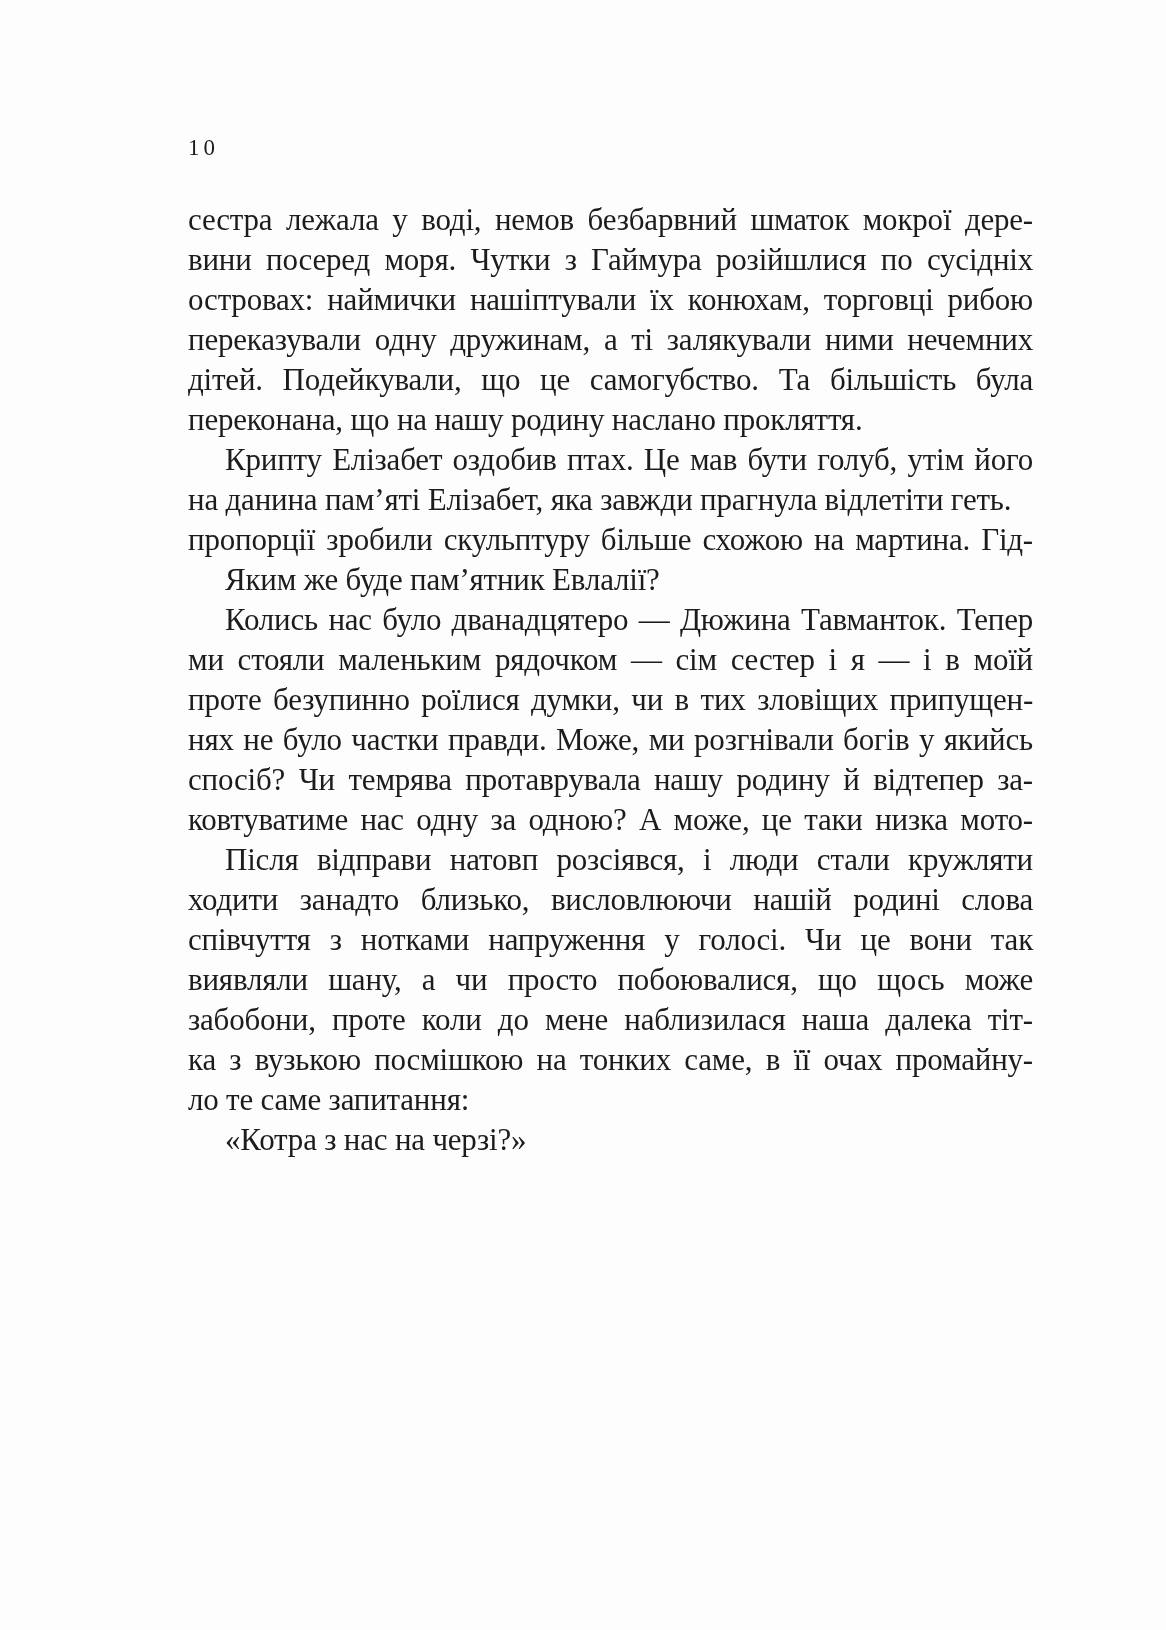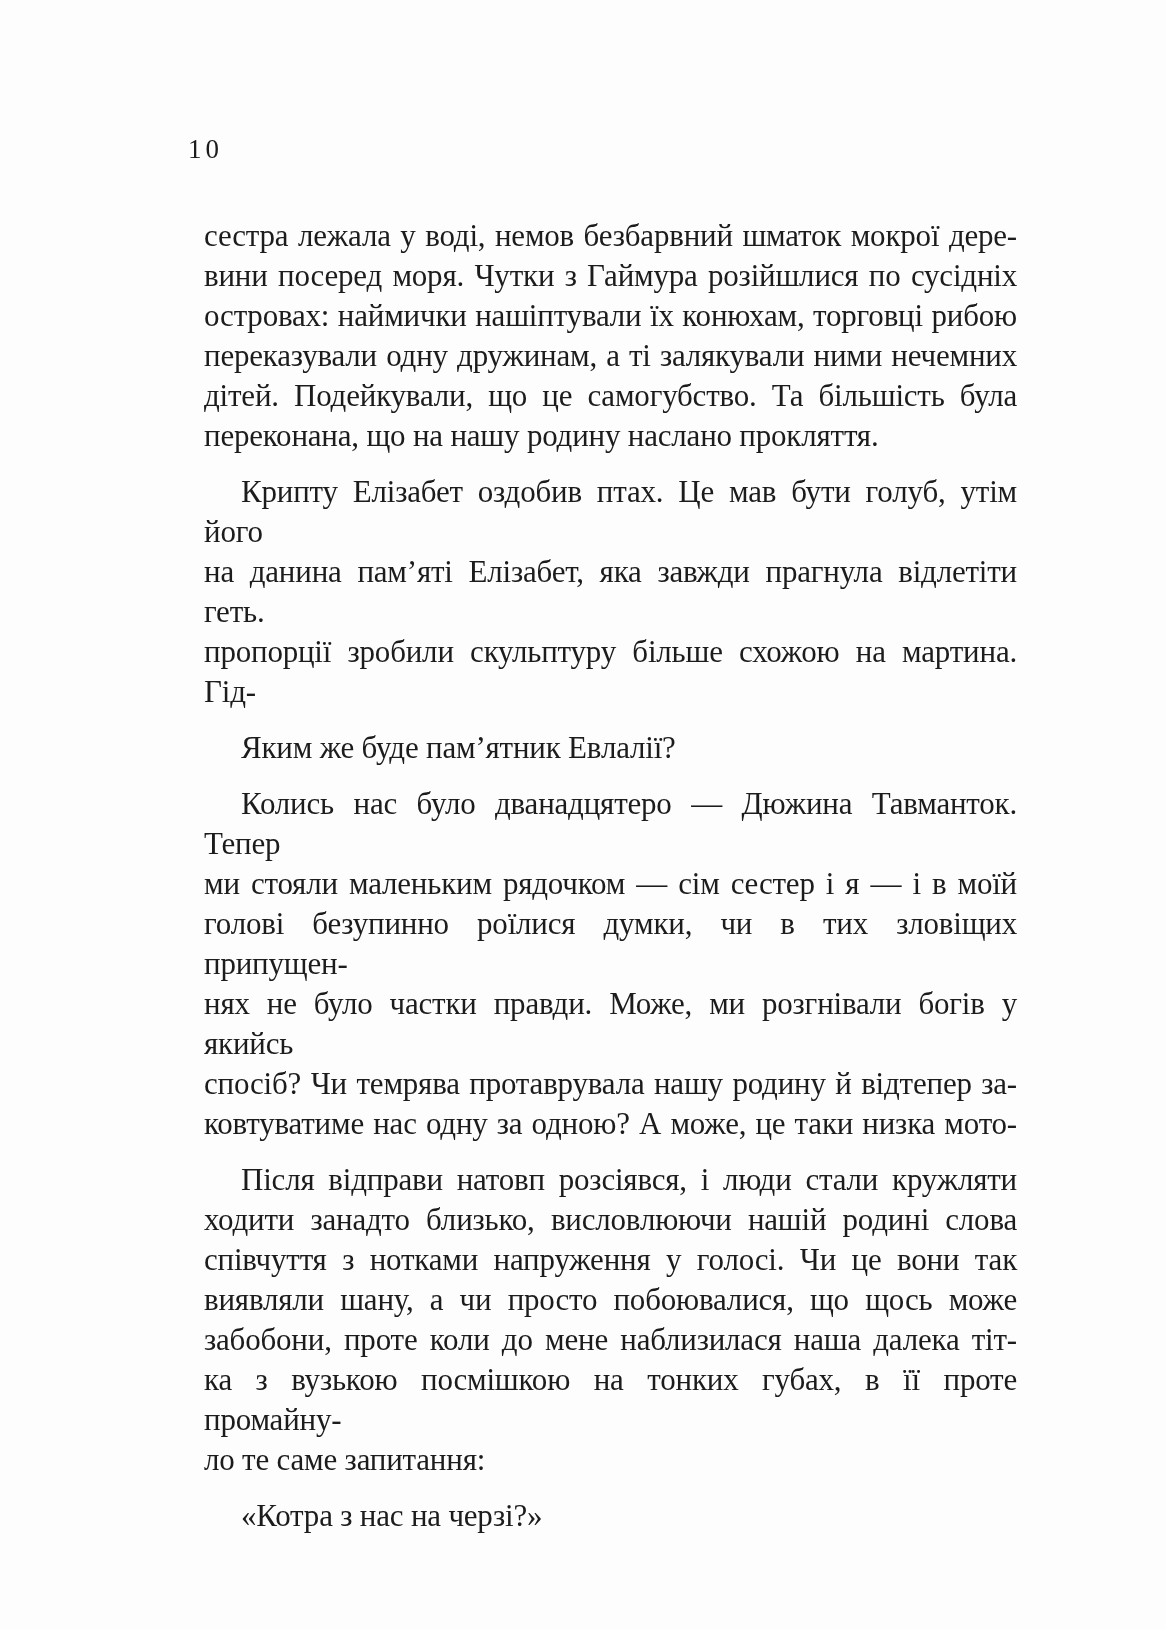--- a/index.html
+++ b/index.html
@@ -17,35 +17,35 @@
   }
   .page {
     position: relative;
     width: 1166px;
     height: 1630px;
   }
   .page-number {
     position: absolute;
     top: 136px;
     left: 188px;
-    font-size: 27px;
+    font-size: 23px;
     letter-spacing: 4px;
     line-height: 1;
   }
   .text-block {
     position: absolute;
     top: 200px;
     left: 188px;
     width: 845px;
     font-size: 31px;
     line-height: 40px;
     letter-spacing: -0.2px;
   }
   .paragraph {
-    margin: 16px;
+    margin: 0;
     padding: 0;
   }
   .line {
     text-align: justify;
     text-align-last: justify;
     white-space: normal;
   }
   .line.indent {
     text-indent: 37px;
   }
@@ -71,31 +71,31 @@
         <div class="line indent">Крипту Елізабет оздобив птах. Це мав бути голуб, утім його</div>
         <div class="line last">на данина пам’яті Елізабет, яка завжди прагнула відлетіти геть.</div>
         <div class="line">пропорції зробили скульптуру більше схожою на мартина. Гід-</div>
       </div>
       <div class="paragraph">
         <div class="line indent last">Яким же буде пам’ятник Евлалії?</div>
       </div>
       <div class="paragraph">
         <div class="line indent">Колись нас було дванадцятеро — Дюжина Тавманток. Тепер</div>
         <div class="line">ми стояли маленьким рядочком — сім сестер і я — і в моїй</div>
-        <div class="line">голові безупинно роїлися думки, чи в тих зловіщих припущен-</div>
+        <div class="line">проте безупинно роїлися думки, чи в тих зловіщих припущен-</div>
         <div class="line">нях не було частки правди. Може, ми розгнівали богів у якийсь</div>
         <div class="line">спосіб? Чи темрява протаврувала нашу родину й відтепер за-</div>
         <div class="line">ковтуватиме нас одну за одною? А може, це таки низка мото-</div>
       </div>
       <div class="paragraph">
         <div class="line indent">Після відправи натовп розсіявся, і люди стали кружляти</div>
         <div class="line">ходити занадто близько, висловлюючи нашій родині слова</div>
         <div class="line">співчуття з нотками напруження у голосі. Чи це вони так</div>
         <div class="line">виявляли шану, а чи просто побоювалися, що щось може</div>
         <div class="line">забобони, проте коли до мене наблизилася наша далека тіт-</div>
-        <div class="line">ка з вузькою посмішкою на тонких губах, в її проте промайну-</div>
+        <div class="line">ка з вузькою посмішкою на тонких саме, в її очах промайну-</div>
         <div class="line last">ло те саме запитання:</div>
       </div>
       <div class="paragraph">
         <div class="line indent last">«Котра з нас на черзі?»</div>
       </div>
     </div>
 </div>
 
 </body></html>

